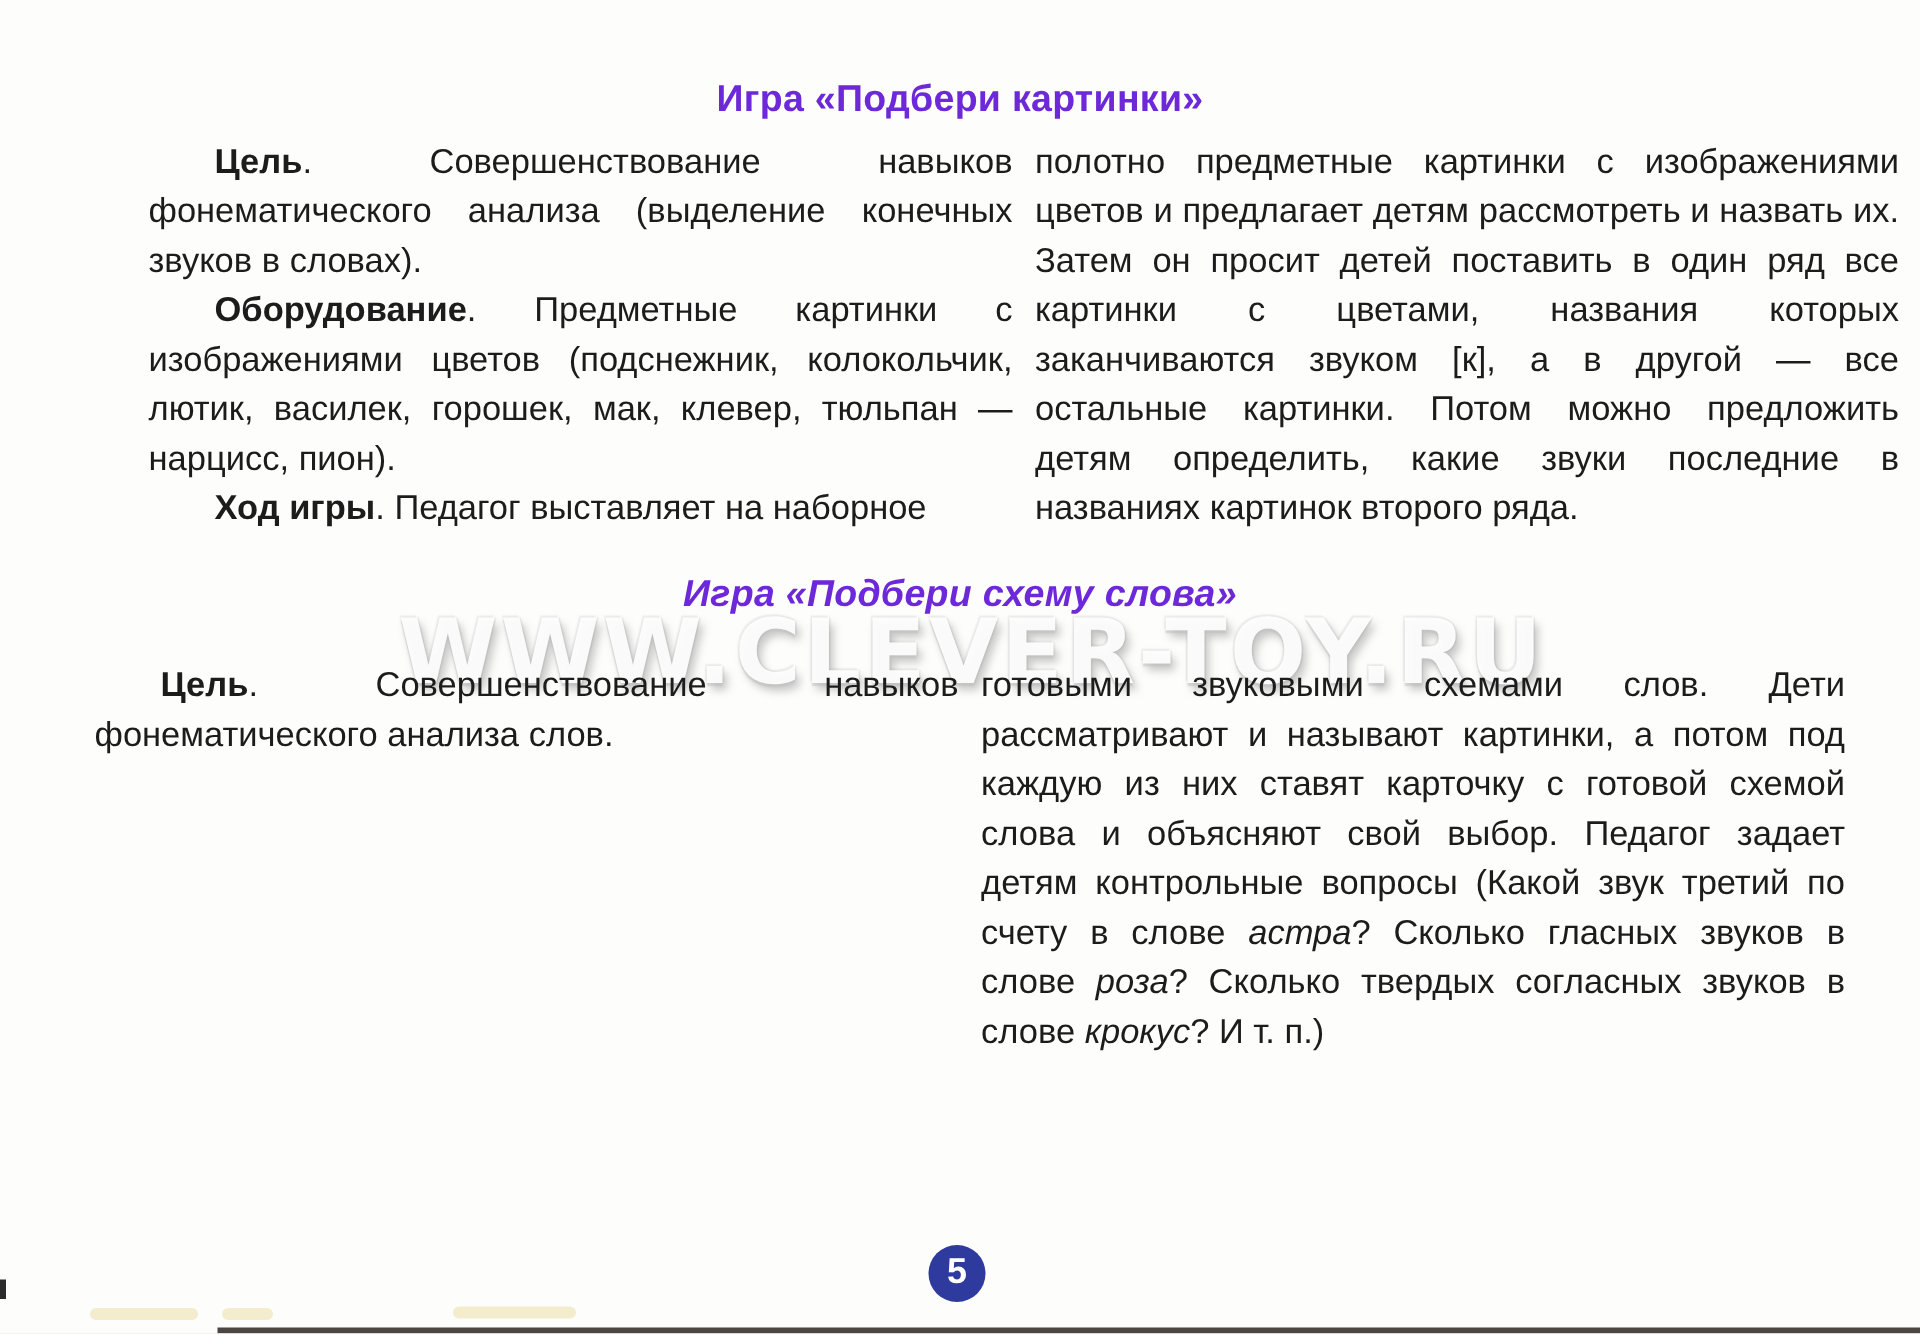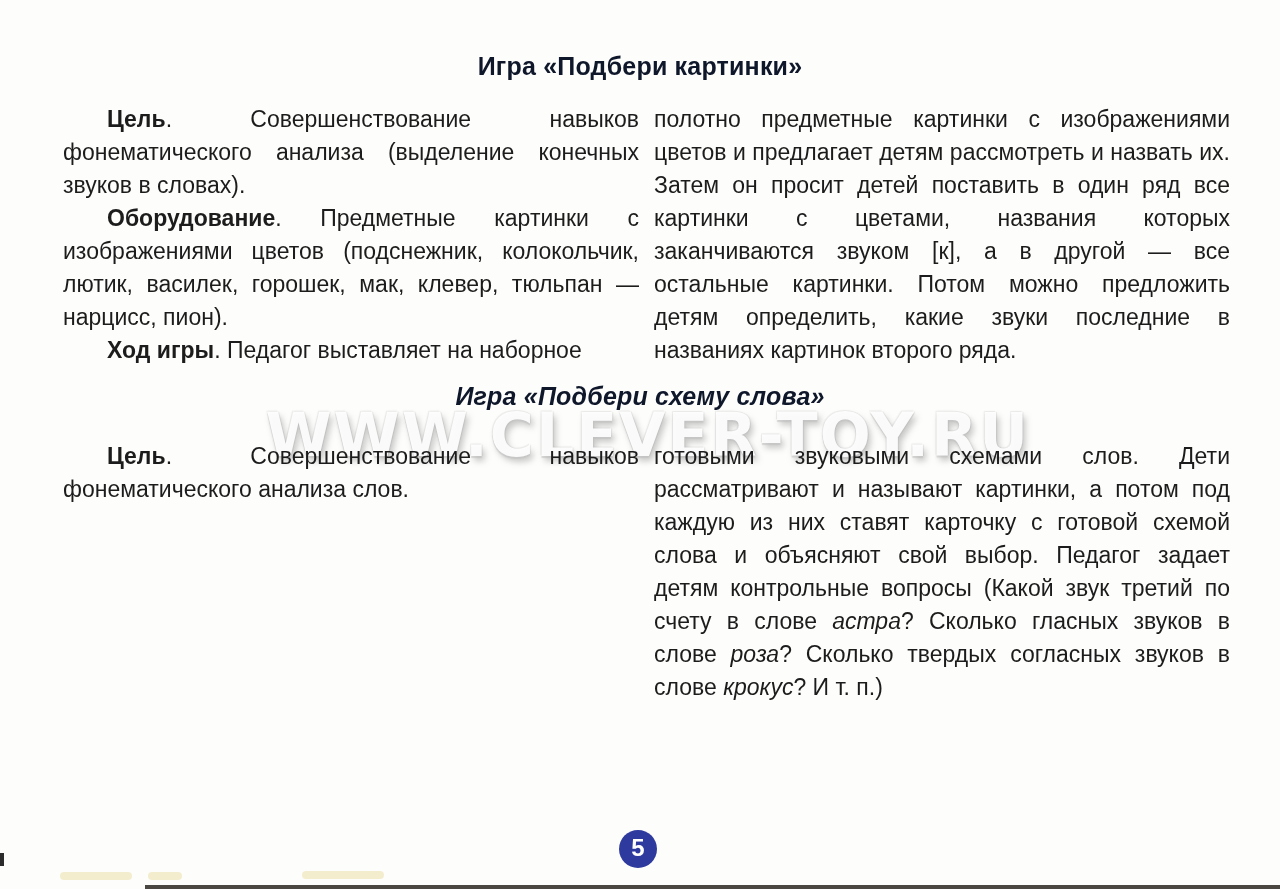--- a/index.html
+++ b/index.html
@@ -13,34 +13,34 @@
     color: #1b1b1b;
   }
   .section-title {
     position: absolute;
     left: 0;
     width: 1280px;
     text-align: center;
     font-size: 25px;
     font-weight: bold;
     letter-spacing: 0.2px;
-    color: #0f172a;
+    color: #6d28d9;
     z-index: 3;
   }
   .title-1 { top: 52px; }
   .title-2 { top: 382px; font-style: italic; }
   .columns {
     position: absolute;
     left: 63px;
     width: 1167px;
     display: flex;
     justify-content: space-between;
     z-index: 2;
   }
-  .cols-1 { top: 103px; }
+  .cols-1 { top: 91px; margin-left: 36px; }
   .cols-2 { top: 440px; }
   .col {
     width: 576px;
     font-size: 23px;
     line-height: 33px;
     text-align: justify;
     color: #1c1c1c;
   }
   .col p { margin: 0; }
   .col p.indent { text-indent: 44px; }

